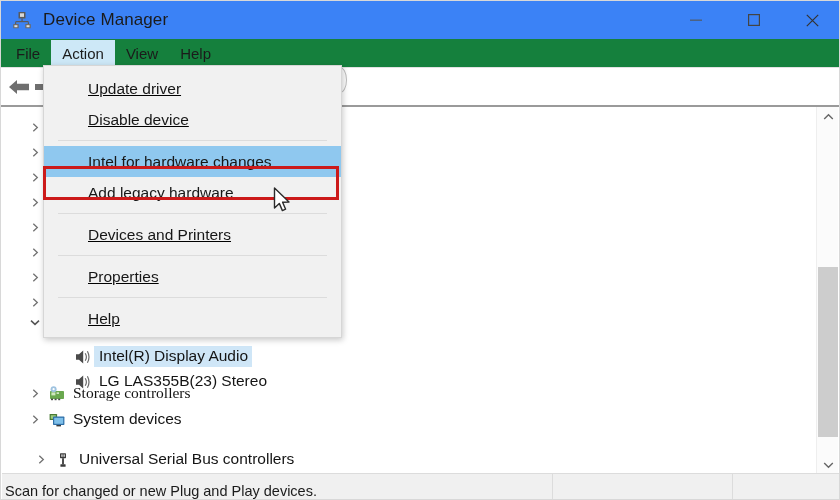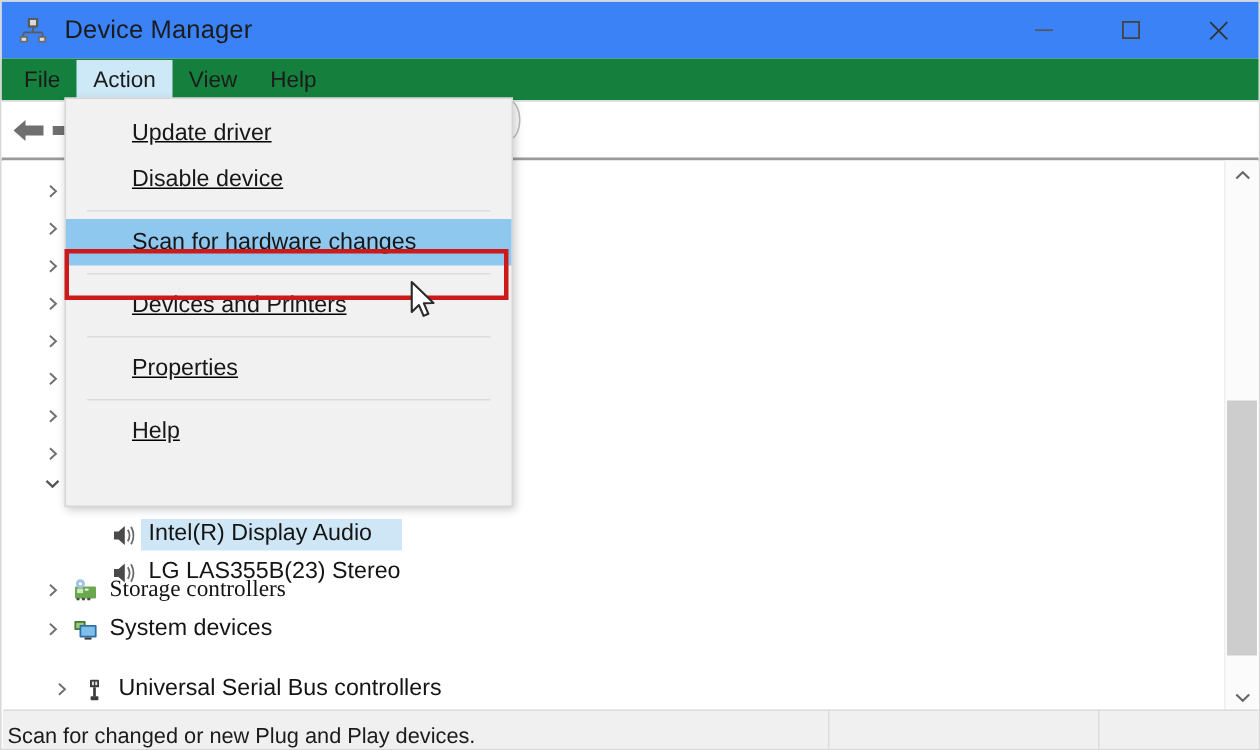--- a/index.html
+++ b/index.html
@@ -109,21 +109,21 @@
     width: 22px; height: 25px;
     display: flex; align-items: center; justify-content: center;
     color: #6d6d6d; flex: 0 0 auto;
   }
   .tree-icon {
     width: 22px; height: 22px; flex: 0 0 auto;
     display: flex; align-items: center; justify-content: center;
   }
   .tree-label {
     font-size: 15.5px; color: #141414;
-    padding: 1px 20px 2px 5px;
+    padding: 1px 4px 2px 5px;
     white-space: nowrap;
   }
   .tree-label.sel { background: #cfe6f7; }
 
   
   .vscroll {
     position: absolute; right: 1px; top: 106px;
     width: 22px; height: 368px;
     background: #fbfbfb;
     border-left: 1px solid #eeeeee;
@@ -437,21 +437,22 @@
   </div>
 
   <div class="dropdown">
     <div class="menu-pad-top"></div>
 
     <div class="menu-item">Update driver</div>
     <div class="menu-item">Disable device</div>
 
     <div class="menu-sep"></div>
 
-    <div class="menu-item hl">Scan for hardware changes</div>
+    <div class="menu-item hl">Intel for hardware changes</div>
+    <div class="menu-item">Add legacy hardware</div>
 
     <div class="menu-sep"></div>
 
     <div class="menu-item">Devices and Printers</div>
 
     <div class="menu-sep"></div>
 
     <div class="menu-item">Properties</div>
 
     <div class="menu-sep"></div>

